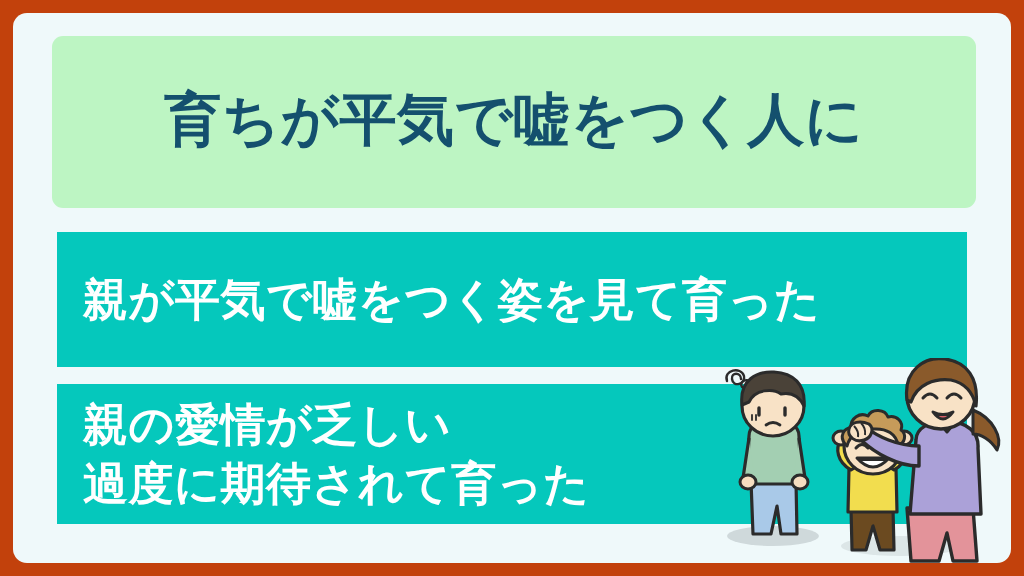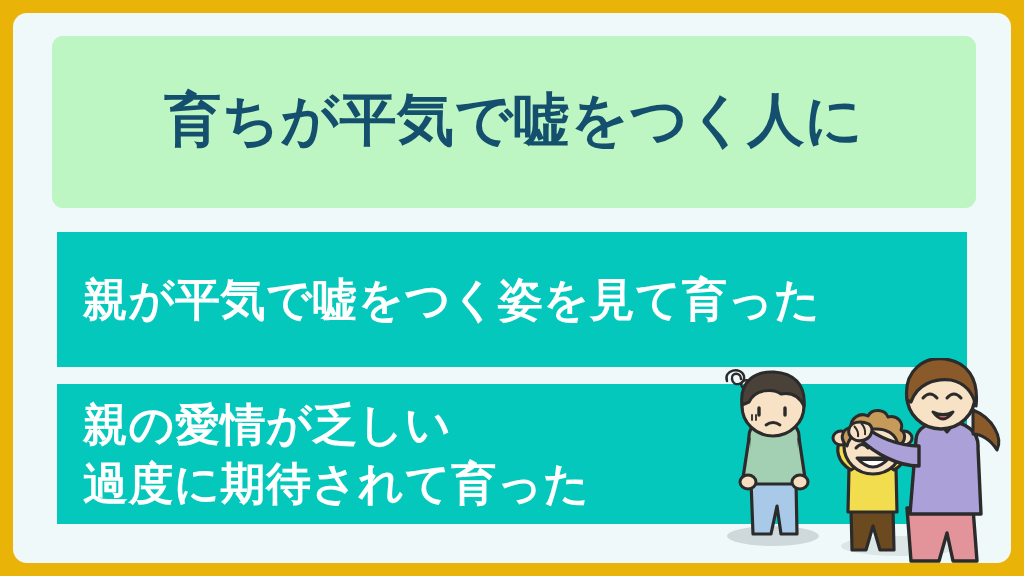--- a/index.html
+++ b/index.html
@@ -10,21 +10,21 @@
     width: 1024px;
     height: 576px;
     overflow: hidden;
     font-family: "Liberation Sans", "DejaVu Sans", sans-serif;
   }
 
   #slide {
     position: relative;
     width: 1024px;
     height: 576px;
-    background: #eab308;
+    background: #c2410c;
     box-sizing: border-box;
   }
 
   #panel {
     position: absolute;
     left: 13px;
     top: 13px;
     width: 998px;
     height: 550px;
     background: #eff9fa;

